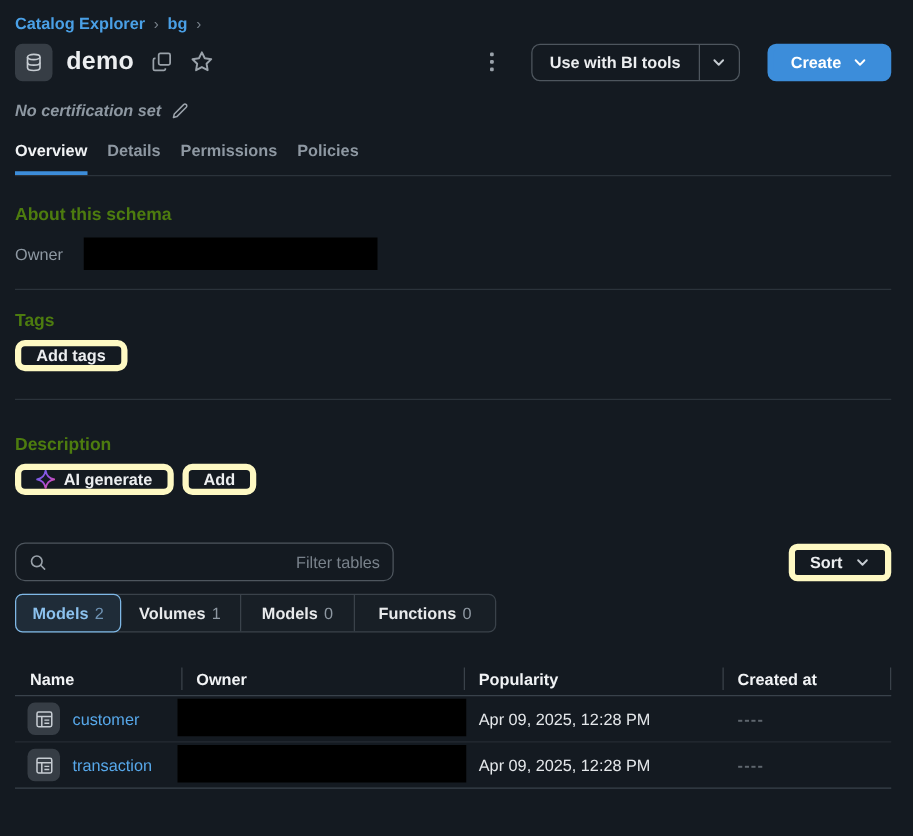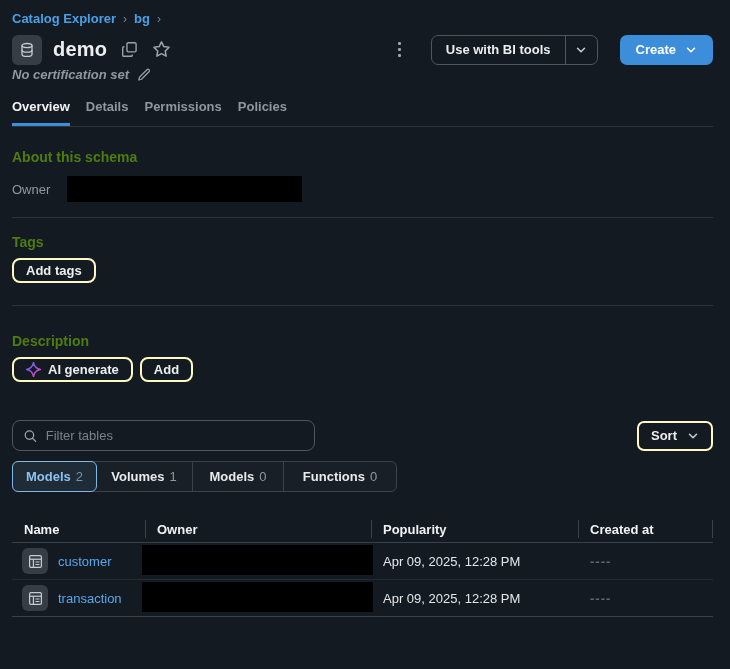--- a/index.html
+++ b/index.html
@@ -26,31 +26,31 @@
     display:flex; align-items:center; justify-content:center; flex:0 0 auto;
   }
   .page-title { font-size:20px; font-weight:700; margin-left:11px; letter-spacing:.2px; }
   .title-action { margin-left:14px; display:flex; align-items:center; cursor:pointer; }
   .title-actions-right { margin-left:auto; display:flex; align-items:flex-start; gap:22px; }
   .kebab { width:18px; height:30px; display:flex; flex-direction:column; align-items:center;
            justify-content:center; gap:3px; cursor:pointer; }
   .kebab i { width:3px; height:3px; background:#9aa2aa; border-radius:1px; display:block; }
   .btn {
     display:inline-flex; align-items:center; justify-content:center;
-    border:2px solid #fef9c3; border-radius:7px; background:transparent;
+    border:5px solid #fef9c3; border-radius:7px; background:transparent;
     color:#eceef0; font-family:inherit; font-size:13px; font-weight:600;
     height:30px; padding:0 14px; cursor:pointer; white-space:nowrap;
   }
   .split { display:inline-flex; height:30px; border:1px solid #4e565e; border-radius:7px; overflow:hidden; }
   .split .main { border:none; border-radius:0; height:28px; }
   .split .chev { border:none; border-left:1px solid #4e565e; border-radius:0; width:32px; padding:0; height:28px; }
   .btn-primary { background:#3c8dda; border-color:#3c8dda; color:#fff; gap:9px; padding:0 14px; }
 
   
-  .certification { margin-top:1px; display:flex; align-items:center; gap:8px;
+  .certification { margin-top:15px; display:flex; align-items:center; gap:8px;
                    color:#8e98a2; font-style:italic; font-weight:600; height:17px; }
 
   
   .tabs { margin-top:16px; display:flex; gap:16px; border-bottom:1px solid #2b333b; width:701px; }
   .tab { padding-bottom:9px; color:#8e98a2; font-weight:600; cursor:pointer;
          border-bottom:3px solid transparent; }
   .tab.active { color:#f1f3f5; border-bottom-color:#3c8dda; }
 
   
   .section-heading { font-size:14px; font-weight:700; color:#4d7c0f; }
@@ -67,21 +67,21 @@
   .tags-actions { margin-top:8px; }
   .desc-heading { margin-top:27px; }
   .desc-actions { margin-top:8px; display:flex; gap:7px; }
   .ai-btn { gap:7px; }
 
   
   .filter-row { margin-top:38px; display:flex; align-items:center; justify-content:space-between; width:701px; }
   .search-box { width:303px; height:31px; border:1px solid #4e565e; border-radius:8px;
                 display:flex; align-items:center; padding:0 10px; gap:8px; background:transparent; }
   .search-box input { background:transparent; border:none; outline:none; color:#eceef0;
-                      font-family:inherit; font-size:13px; width:100%; }
+                      font-family:inherit; font-size:13px; width:100%;text-align:right; }
   .search-box input::placeholder { color:#79828b; }
   .sort-btn { gap:10px; padding:0 12px; }
 
   
   .segments { margin-top:10px; display:flex; height:31px; width:385px;
               border:1px solid #3a424a; border-radius:6px; background:#181f26; }
   .segment { display:flex; align-items:center; justify-content:center; gap:5px;
              font-weight:700; color:#e8eaec; cursor:pointer; border-right:1px solid #3a424a; }
   .segment:last-child { border-right:none; }
   .segment .count { color:#8e98a2; font-weight:400; }

